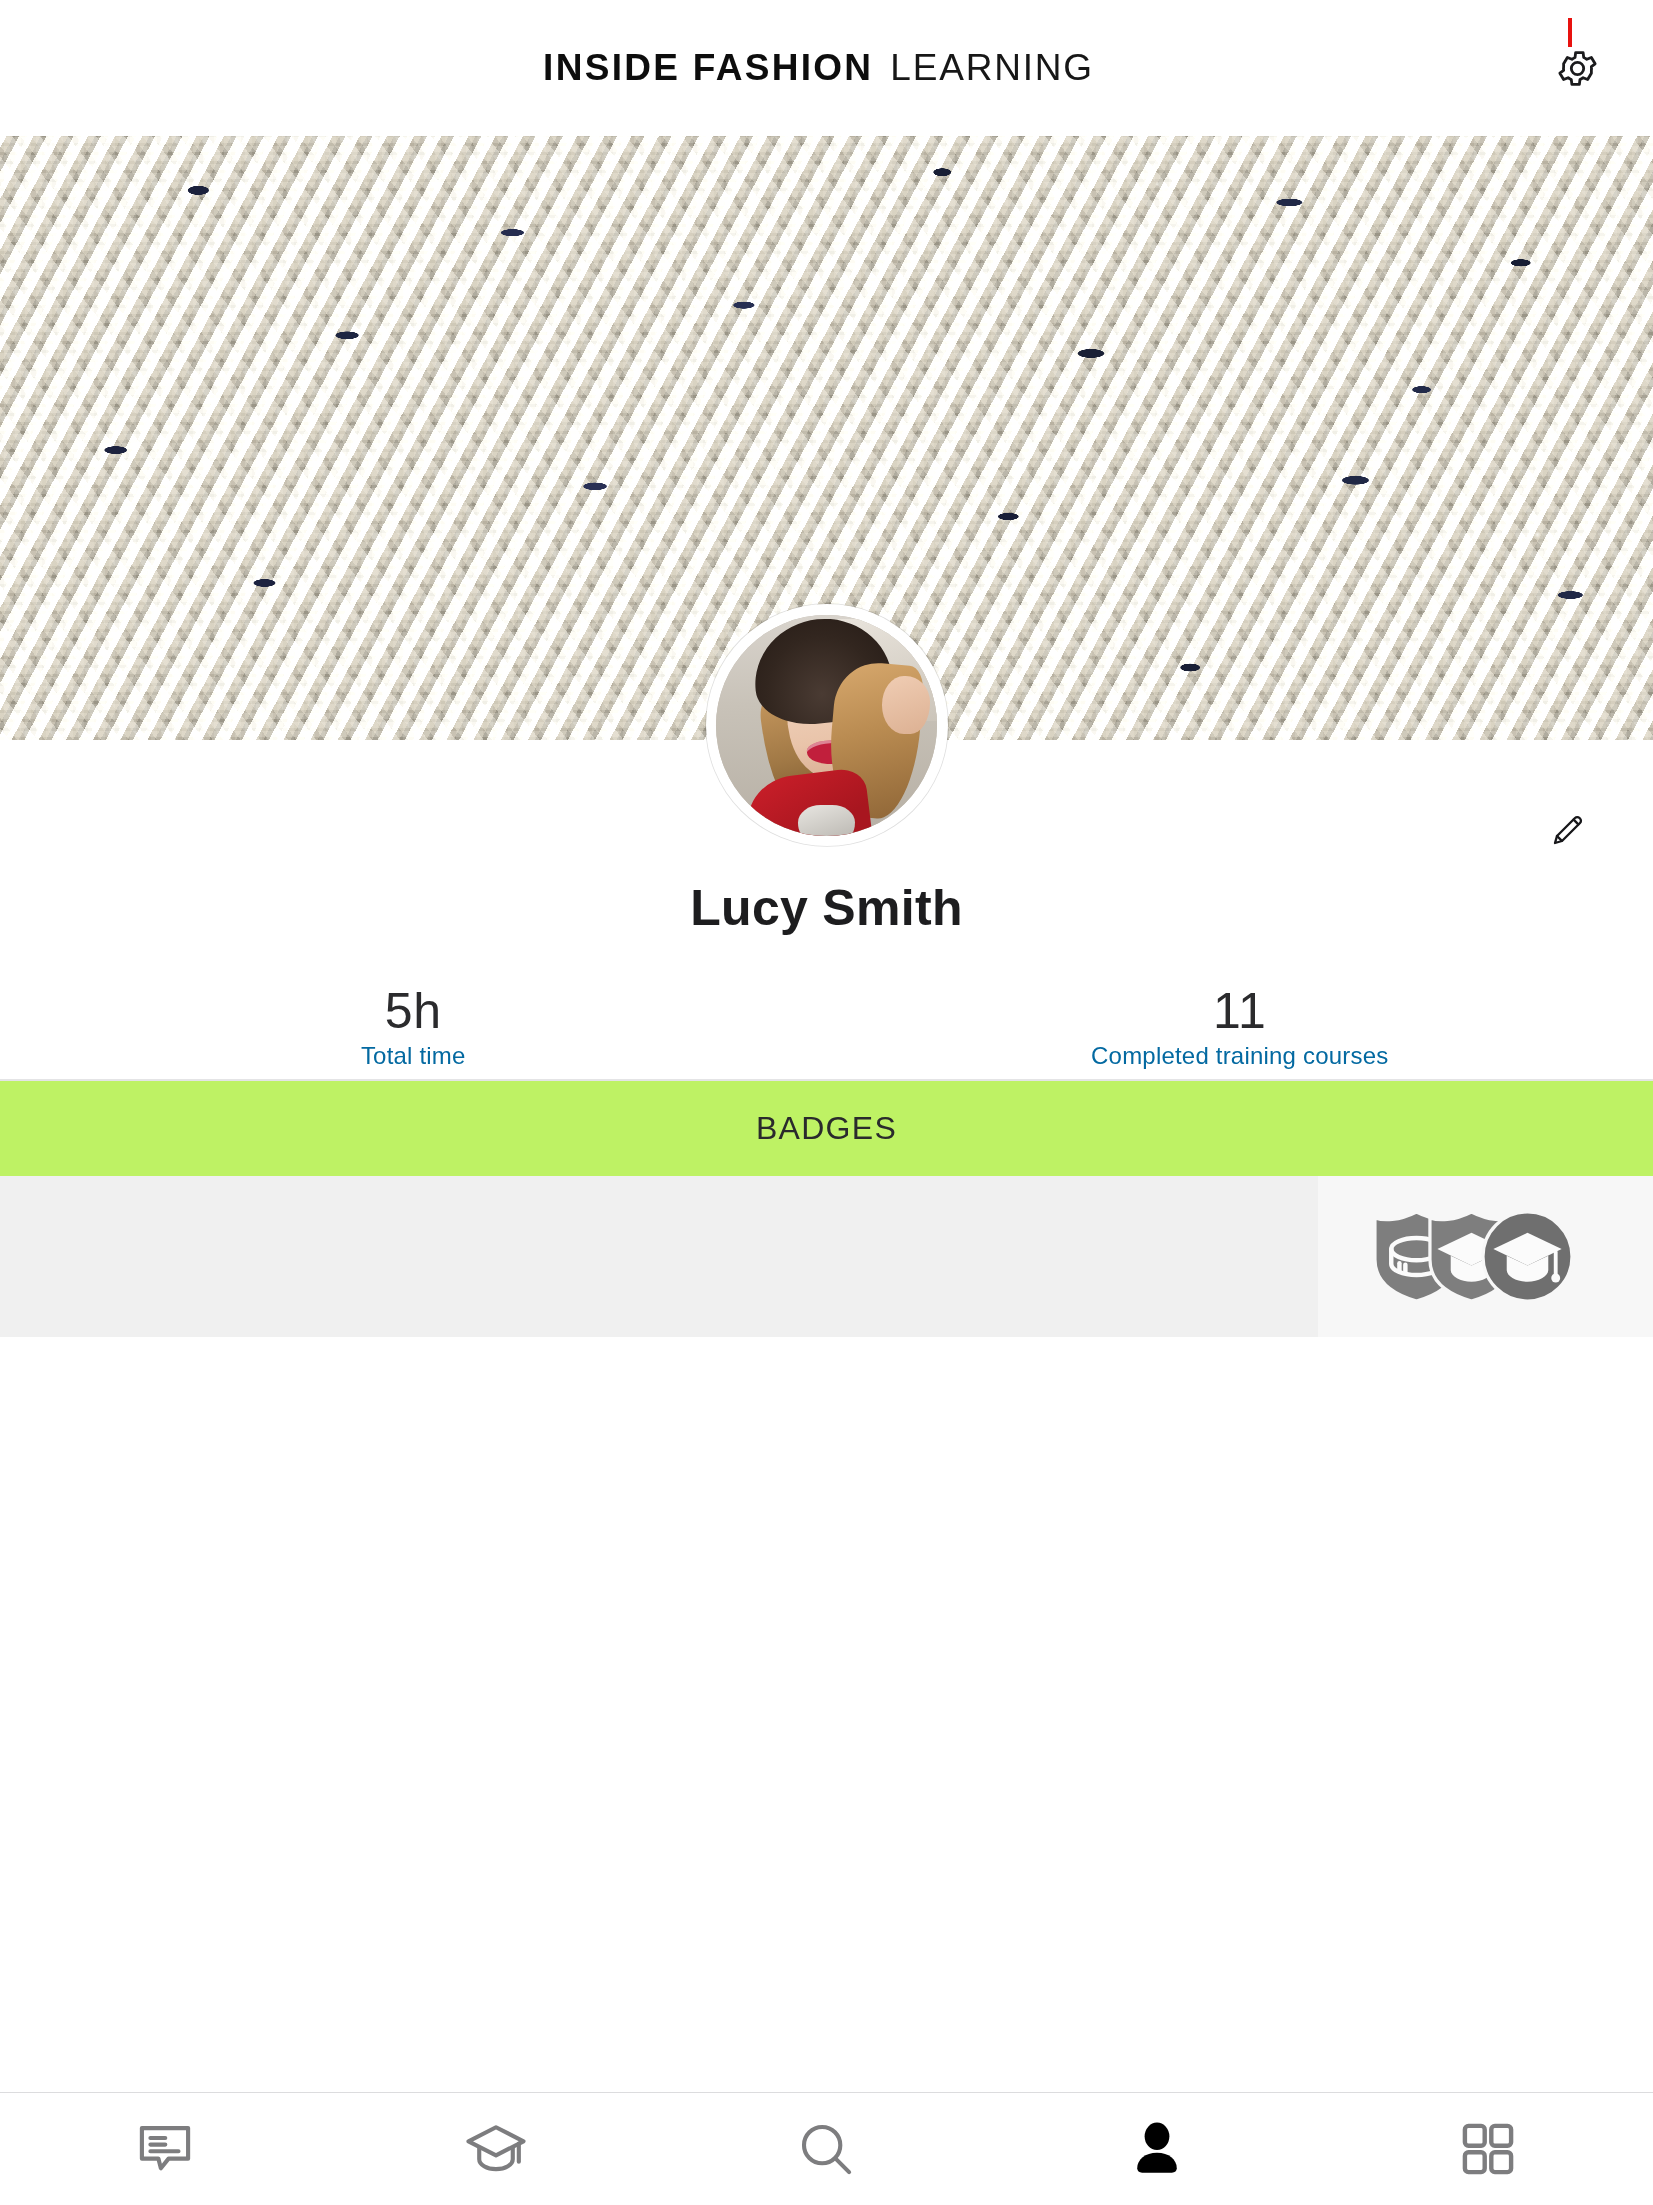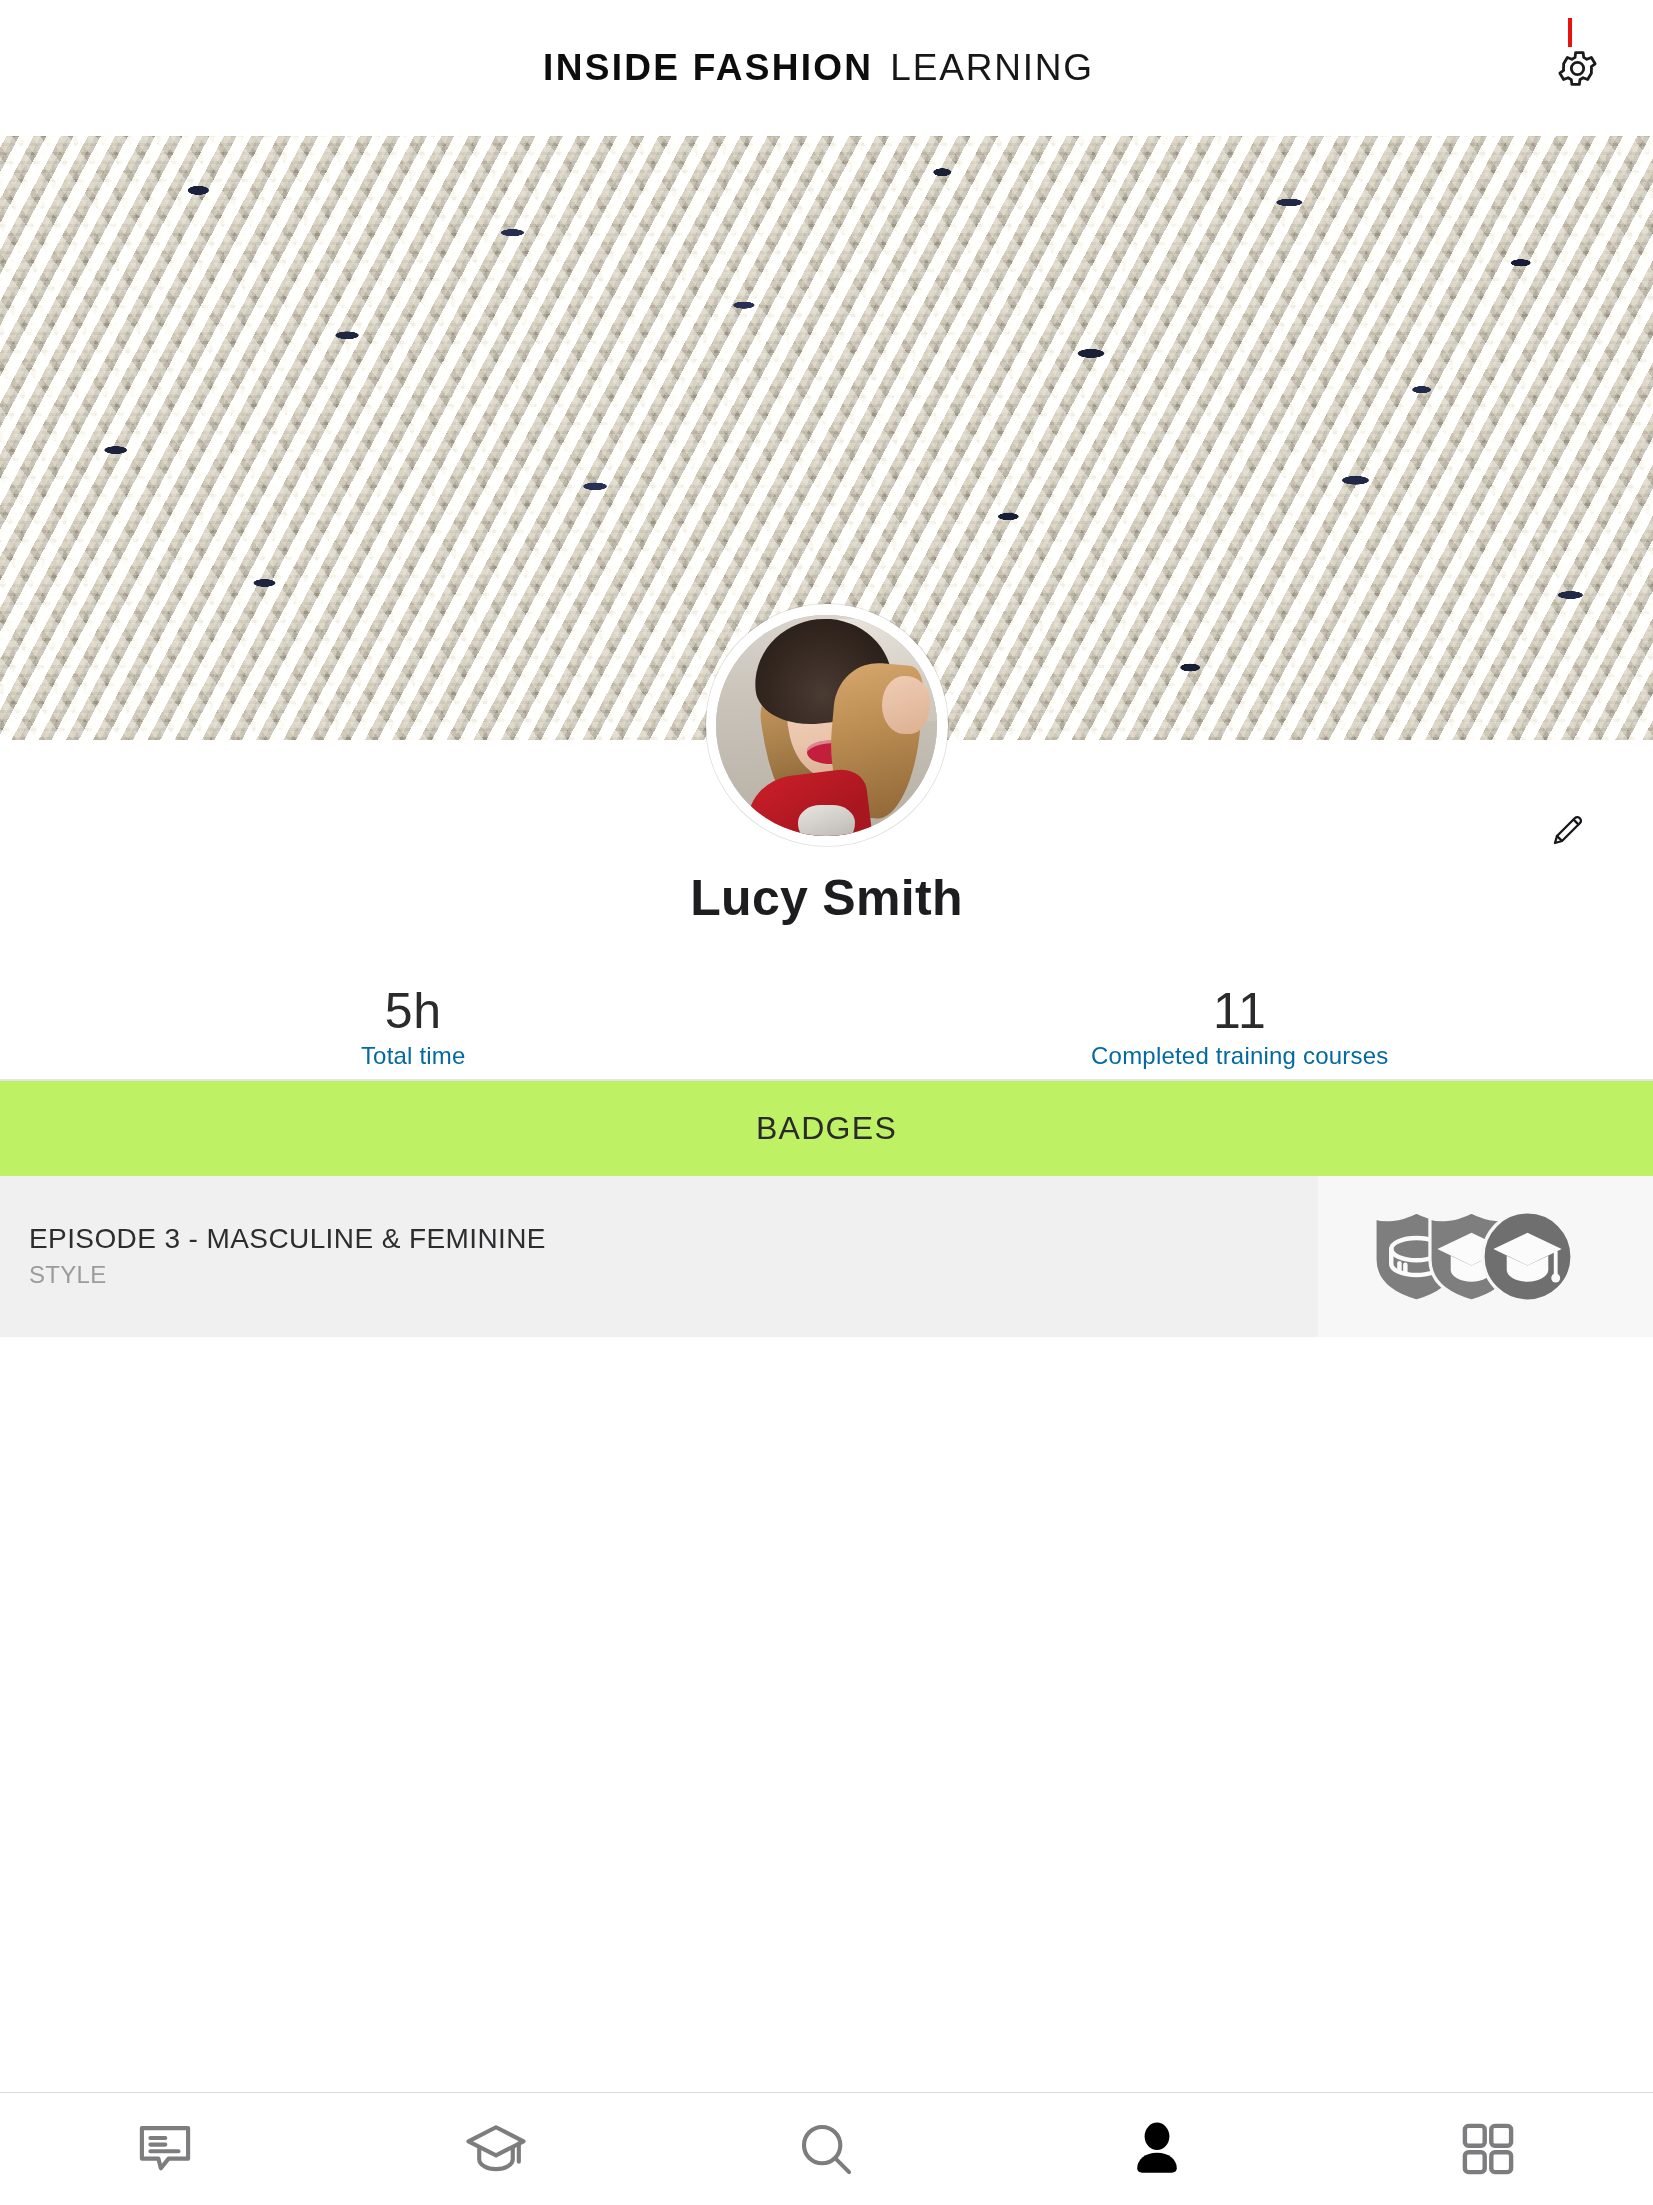--- a/index.html
+++ b/index.html
@@ -250,21 +250,21 @@
     height: 50px;
     display: flex;
     align-items: center;
     justify-content: center;
     cursor: pointer;
   }
 
   .username {
     position: absolute;
     left: 0; right: 0;
-    top: 129px;
+    top: 139px;
     text-align: center;
     font-size: 50px;
     font-weight: 600;
     color: #1d1d1f;
     letter-spacing: 0.3px;
   }
 
   .stats {
     position: absolute;
     left: 0; right: 0;
@@ -443,24 +443,20 @@
         <div class="stat-lbl">Completed training courses</div>
       </div>
     </div>
   </div>
 
   <div class="divider"></div>
 
   <div class="badges-head">BADGES</div>
 
   <div class="badge-row">
-    <div class="badge-text">
-      <div class="badge-title">EPISODE 3 - MASCULINE &amp; FEMININE</div>
-      <div class="badge-sub">STYLE</div>
-    </div>
 
     <div class="badge-icons">
       <div class="badge-stack">
 
         <svg class="badge-ic b1" viewBox="0 0 64 64">
           <path d="M32 2 C20 8, 10 8, 4 6 L4 34 C4 50, 18 58, 32 62 C46 58, 60 50, 60 34 L60 6 C54 8, 44 8, 32 2 Z" fill="#7e7e7e" stroke="#f7f7f7" stroke-width="2.2"></path>
           <g fill="none" stroke="#fbfbfb" stroke-width="3" stroke-linejoin="round" stroke-linecap="round">
             <ellipse cx="32" cy="27" rx="17" ry="7.5"></ellipse>
             <path d="M15 27 L15 37 C15 41.2, 22.6 44.5, 32 44.5 C41.4 44.5, 49 41.2, 49 37 L49 27"></path>
             <path d="M42 26.5 L49.5 26.5"></path>

